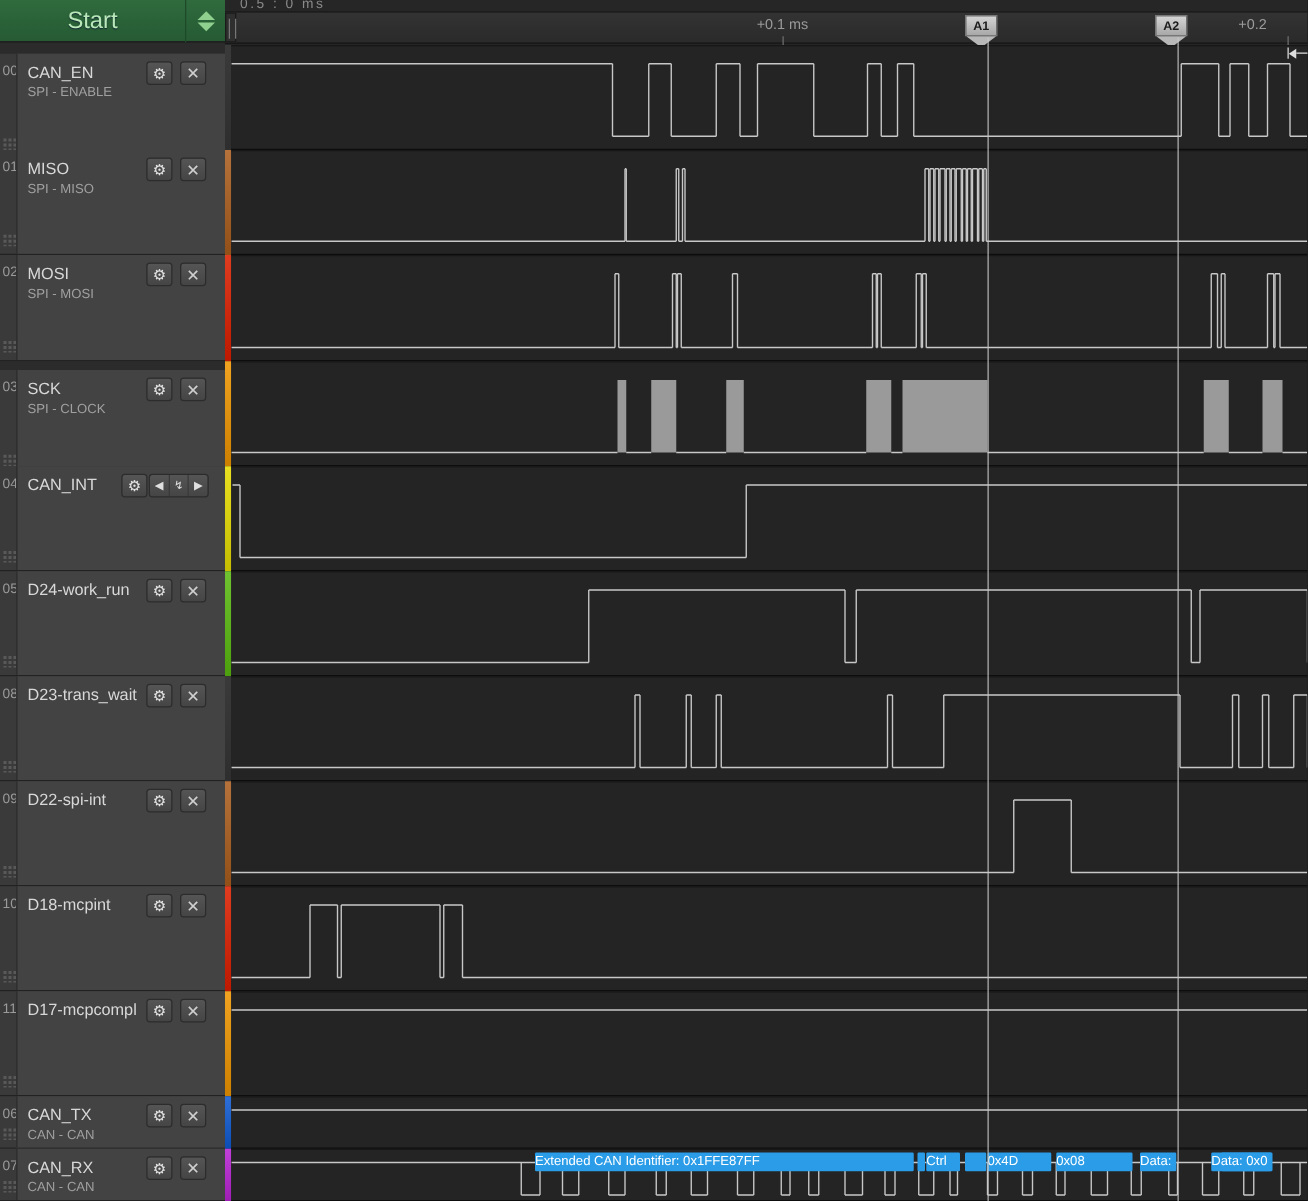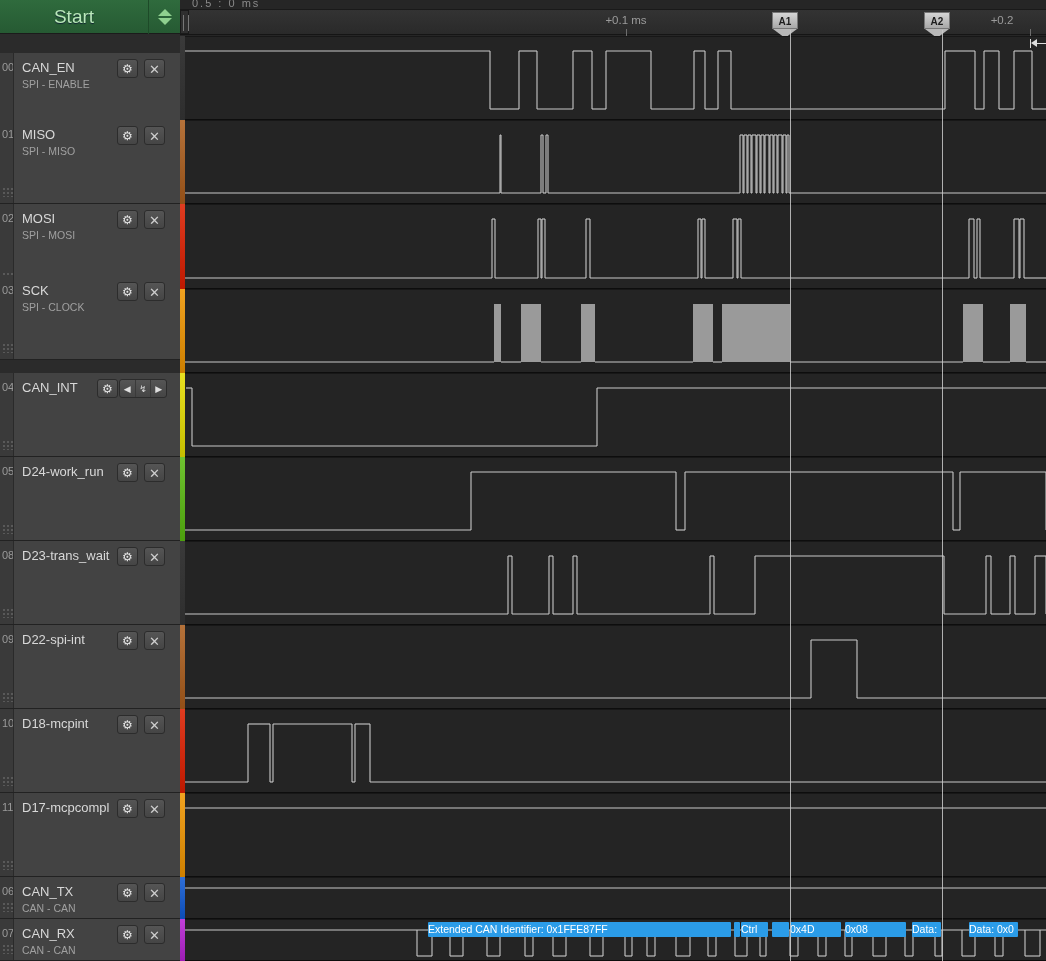--- a/index.html
+++ b/index.html
@@ -234,21 +234,21 @@
 
     <div id="start-bar">
       <div id="start-label">Start</div>
       <div id="start-spinner">
         <div class="spin-arrow spin-up"></div>
         <div class="spin-arrow spin-down"></div>
       </div>
     </div>
 
     <div id="chan-labels">
-        <div class="chan-label" style="top: 53px; height: 84px;">
+        <div class="chan-label" style="top: 43px; height: 84px;">
           <div class="chan-index">00</div>
           <div class="chan-grip"></div>
           <div class="chan-body">
             <div class="chan-name">CAN_EN</div>
             <div class="chan-sub">SPI - ENABLE</div>
             <div class="btn-sq btn-gear">
               <span class="gear-glyph">⚙</span>
             </div>
             <div class="btn-sq btn-close">
               <span class="x-glyph">✕</span>
@@ -276,21 +276,21 @@
             <div class="chan-name">MOSI</div>
             <div class="chan-sub">SPI - MOSI</div>
             <div class="btn-sq btn-gear">
               <span class="gear-glyph">⚙</span>
             </div>
             <div class="btn-sq btn-close">
               <span class="x-glyph">✕</span>
             </div>
           </div>
         </div>
-        <div class="chan-label" style="top: 276px; height: 84px;">
+        <div class="chan-label" style="top: 296px; height: 84px;">
           <div class="chan-index">03</div>
           <div class="chan-grip"></div>
           <div class="chan-body">
             <div class="chan-name">SCK</div>
             <div class="chan-sub">SPI - CLOCK</div>
             <div class="btn-sq btn-gear">
               <span class="gear-glyph">⚙</span>
             </div>
             <div class="btn-sq btn-close">
               <span class="x-glyph">✕</span>

